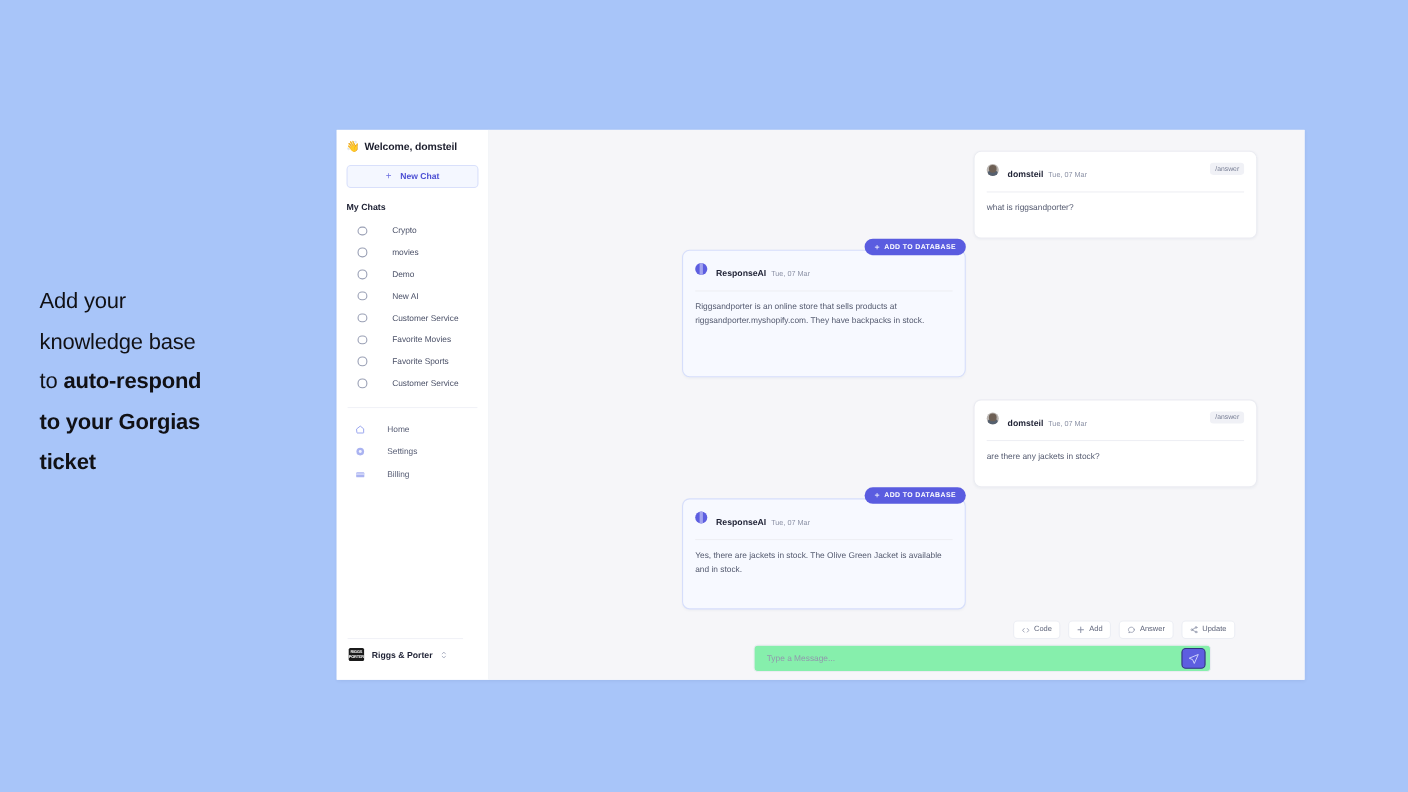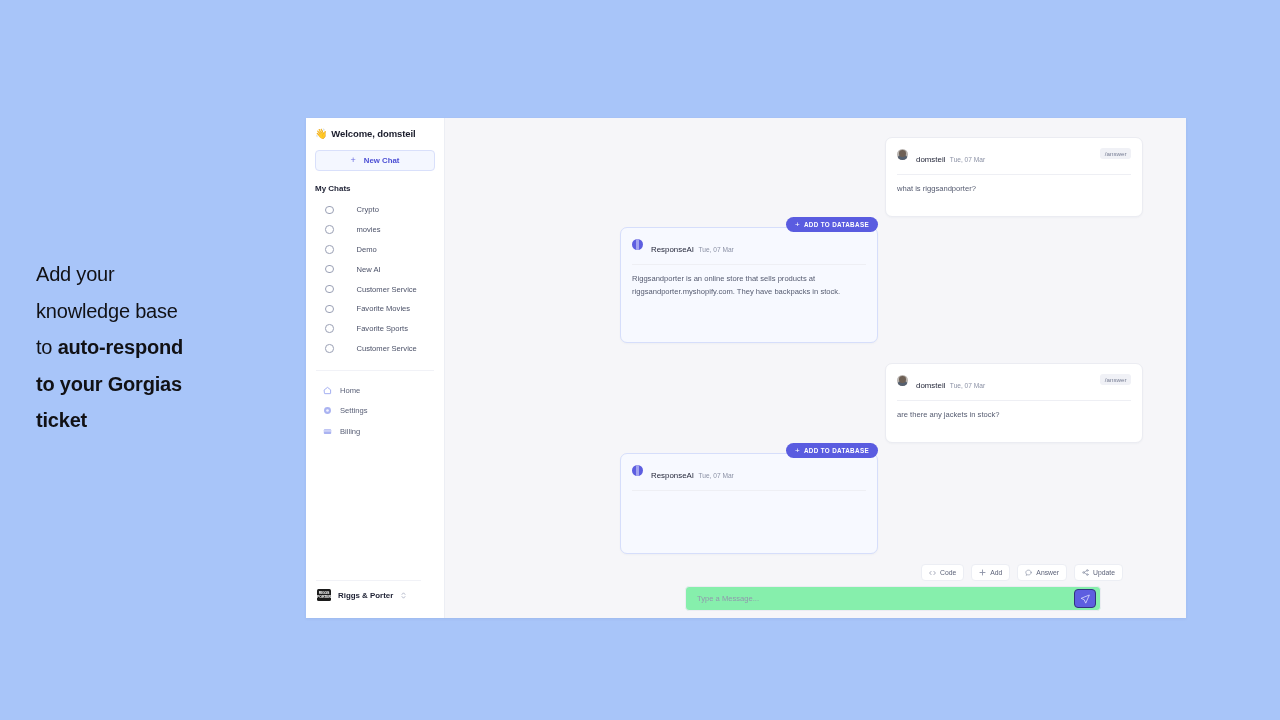--- a/index.html
+++ b/index.html
@@ -116,21 +116,21 @@
     height: 1px;
     background: #f1f2f7;
     margin: 0 10px;
   }
   .nav-divider { margin-top: 12px; }
 
   .nav-list { margin-top: 9px; }
   .nav-item {
     display: flex;
     align-items: flex-start;
-    gap: 8px;
+    gap: 20px;
     padding: 5.7px 0 5.7px 17px;
     font-size: 7.6px;
     color: #5a6077;
     cursor: pointer;
   }
   .nav-ico {
     width: 9px; height: 9px;
     flex: 0 0 auto;
     display: inline-flex;
     align-items: center;
@@ -244,21 +244,21 @@
   .bot-avatar::after {
     content: "";
     position: absolute;
     left: 4.4px; top: 0;
     width: 2.6px; height: 11px;
     background: #a2a3ef;
   }
   .who { margin-left: 8px; }
   .name {
     font-size: 7.9px;
-    font-weight: 400;
+    font-weight: 700;
     color: #1d2033;
     line-height: 9px;
   }
   .when {
     font-size: 6.6px;
     color: #8b91a5;
     margin-top: 3.5px;
     line-height: 8px;
   }
   .tag {
@@ -537,20 +537,21 @@
         <span>ADD TO DATABASE</span>
       </div>
       <div class="card-head">
         <span class="bot-avatar"></span>
         <span class="who">
           <span class="name">ResponseAI</span>
           <span class="when">Tue, 07 Mar</span>
         </span>
       </div>
       <div class="card-rule"></div>
+      <div class="body-text">Yes, there are jackets in stock. The Olive Green Jacket is available and in stock.</div>
     </div>
 
     <div class="toolbar">
       <div class="tool-btn">
         <span class="t-ico">
           <svg width="7" height="6" viewBox="0 0 12 10" fill="none" stroke="#8d93a8" stroke-width="1.3" stroke-linecap="round" stroke-linejoin="round">
             <path d="M3.6 2.2 1 5l2.6 2.8"></path>
               <path d="M8.4 2.2 11 5 8.4 7.8"></path>
           </svg>
         </span>

